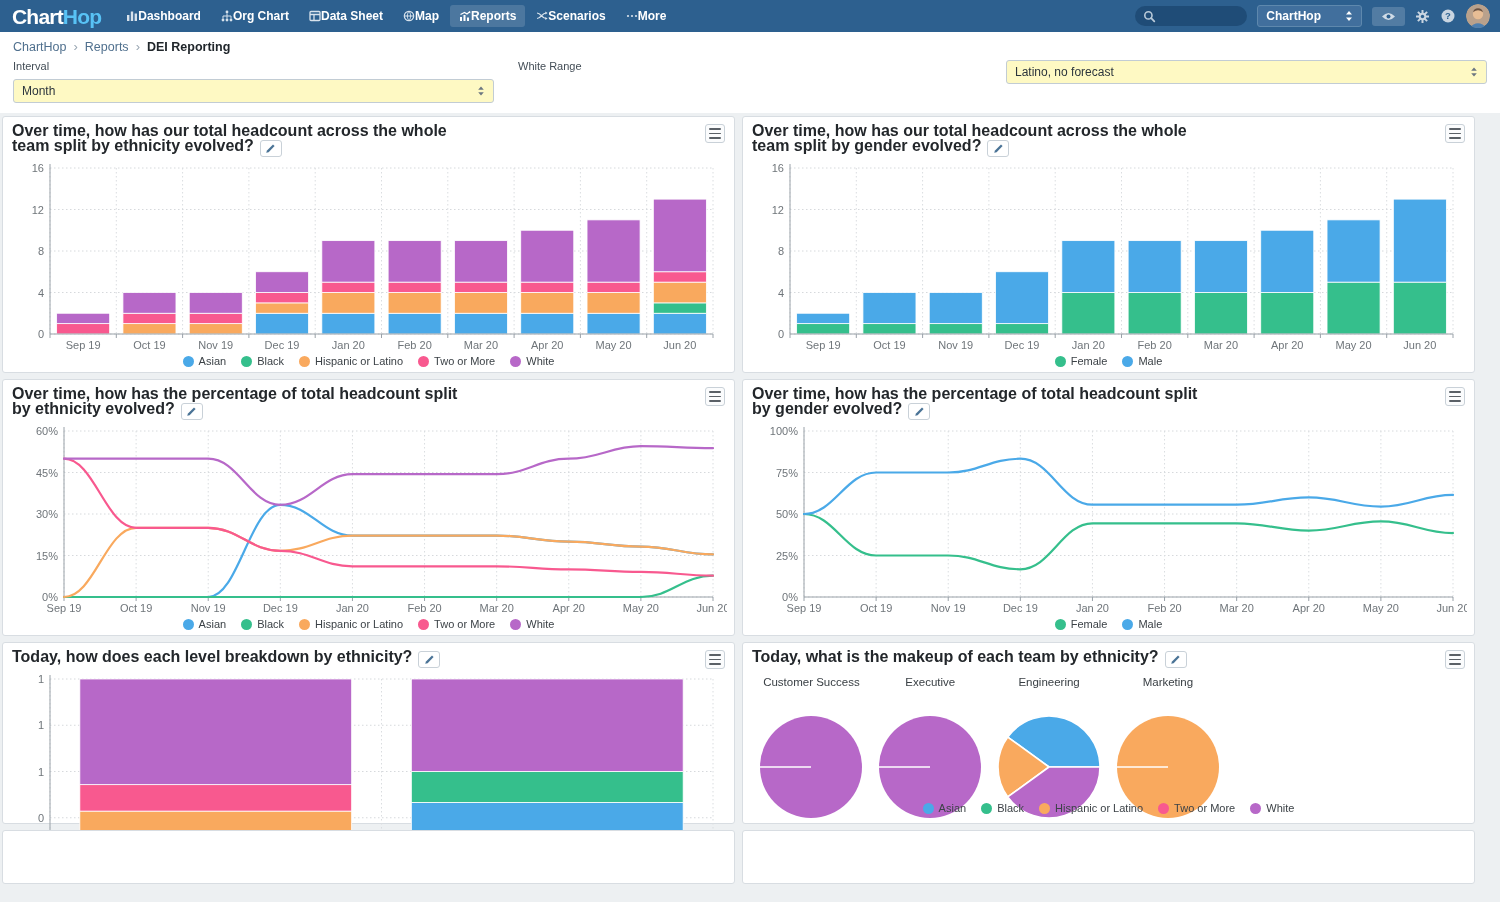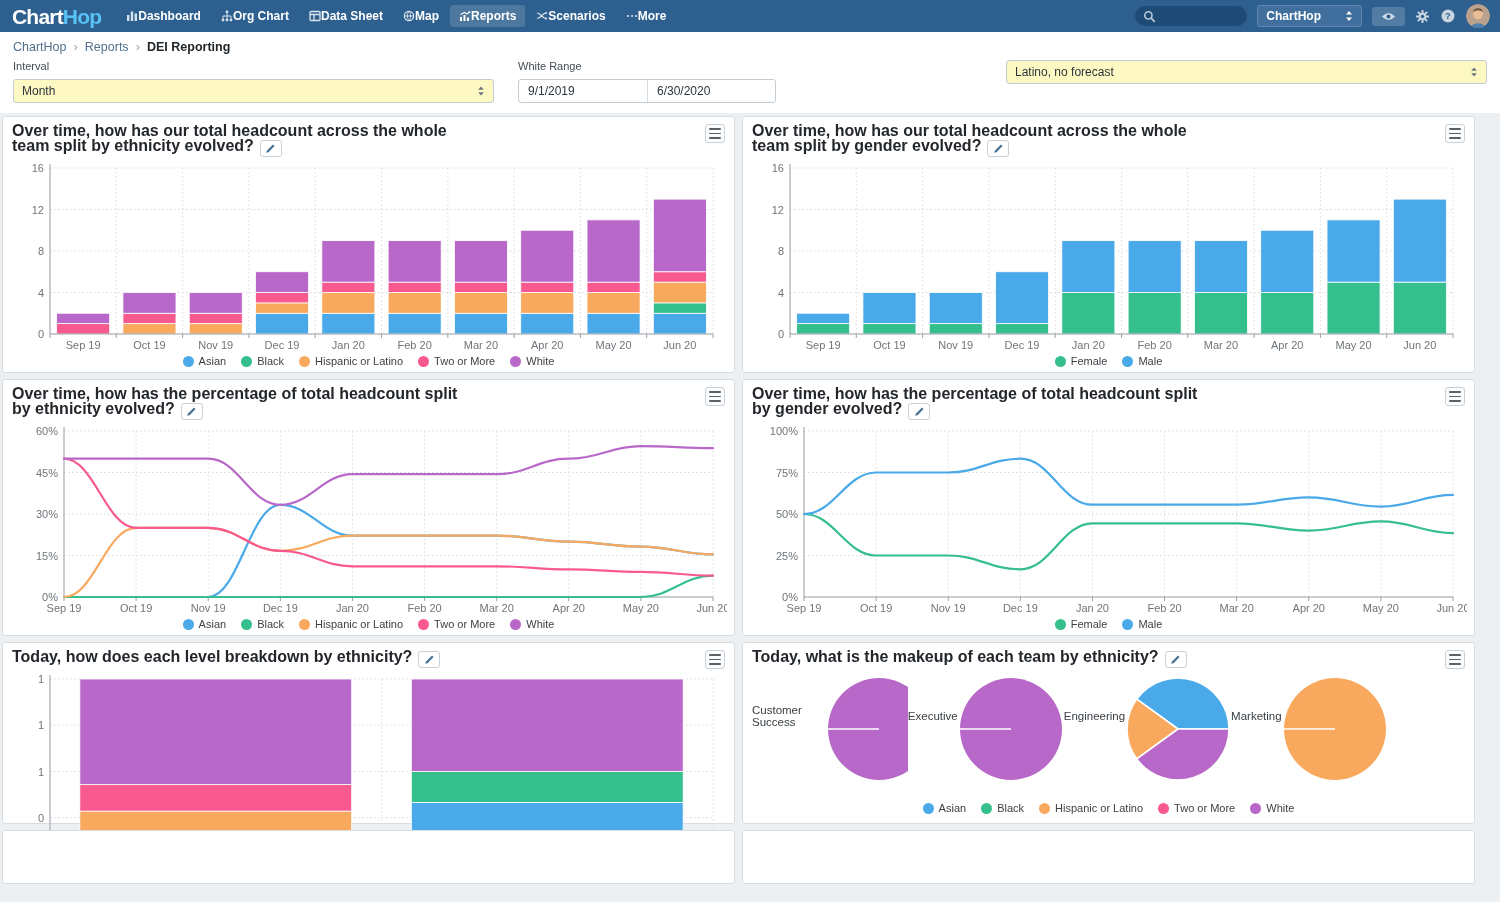--- a/index.html
+++ b/index.html
@@ -90,21 +90,21 @@
   svg text.ax { font-size:11px; fill:#6f757a; font-family:"Liberation Sans",sans-serif; }
   .legend {
     display:flex; justify-content:center; align-items:flex-end; gap:15px;
     font-size:11px; color:#3c4247; margin-top:1px;
   }
   .legend .li { display:flex; align-items:center; gap:5px; cursor:pointer; }
   .legend .dot { width:11px; height:11px; border-radius:50%; }
 
   
   .pies-body { display:grid; grid-template-columns:repeat(6,1fr); margin-top:8px; }
-  .pie-col { display:flex; flex-direction:row; align-items:center; }
+  .pie-col { display:flex; flex-direction:column; align-items:center; }
   .pie-col .team { font-size:11.5px; color:#3a4045; margin-bottom:26px; }
   .pies-legend { position:absolute; left:0; right:0; bottom:9px; }
 </style>
 </head>
 <body>
 
 <div class="topnav">
   <div class="logo"><span>Chart</span><span class="hop">Hop</span></div>
 
   <div class="nav-item">
@@ -239,24 +239,20 @@
     <div class="selectbox">
       <span>Month</span>
       <svg width="8" height="12" viewBox="0 0 8 12">
           <path d="M4,1.5 L6.8,4.8 H1.2 Z" fill="#6b7680"></path>
           <path d="M1.2,7.2 H6.8 L4,10.5 Z" fill="#6b7680"></path>
         </svg>
     </div>
   </div>
   <div class="filter f-dates">
     <label>White Range</label>
-    <div class="daterange">
-      <input readonly="" value="9/1/2019" style="">
-      <input readonly="" value="6/30/2020" style="">
-    </div>
   </div>
   <div class="filter f-scenario">
     <div class="selectbox">
       <span>Latino, no forecast</span>
       <svg width="8" height="12" viewBox="0 0 8 12">
           <path d="M4,1.5 L6.8,4.8 H1.2 Z" fill="#6b7680"></path>
           <path d="M1.2,7.2 H6.8 L4,10.5 Z" fill="#6b7680"></path>
         </svg>
     </div>
   </div>

